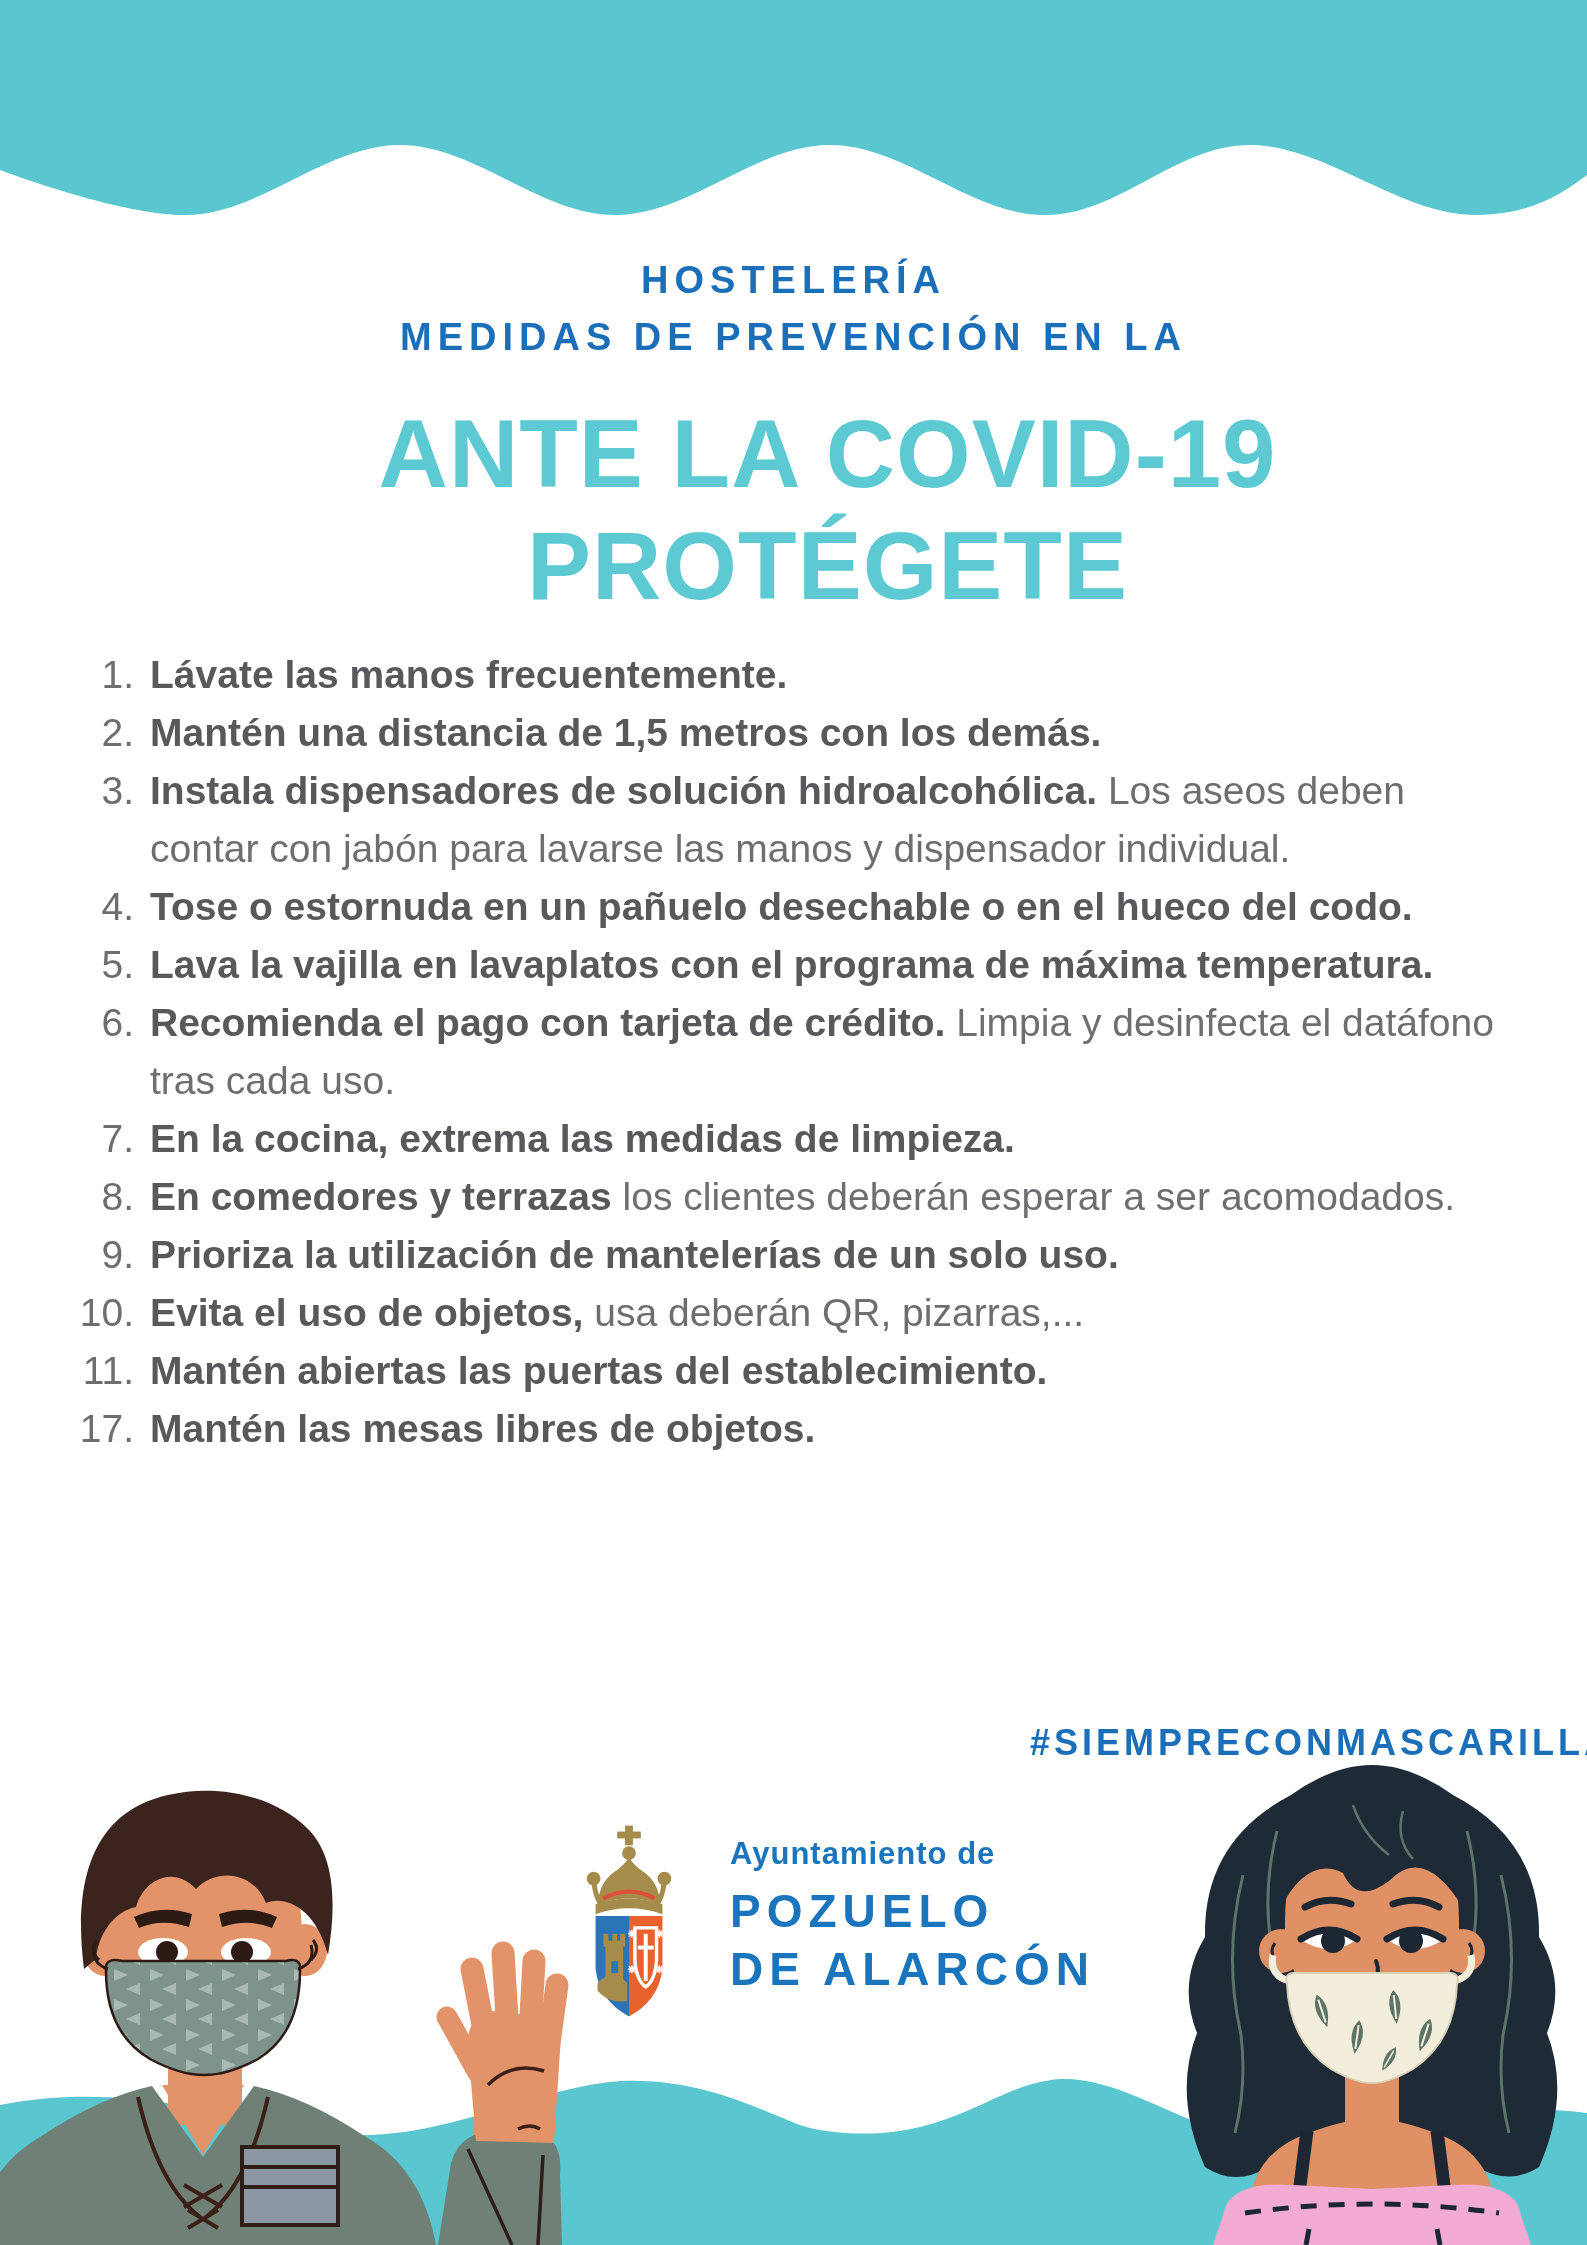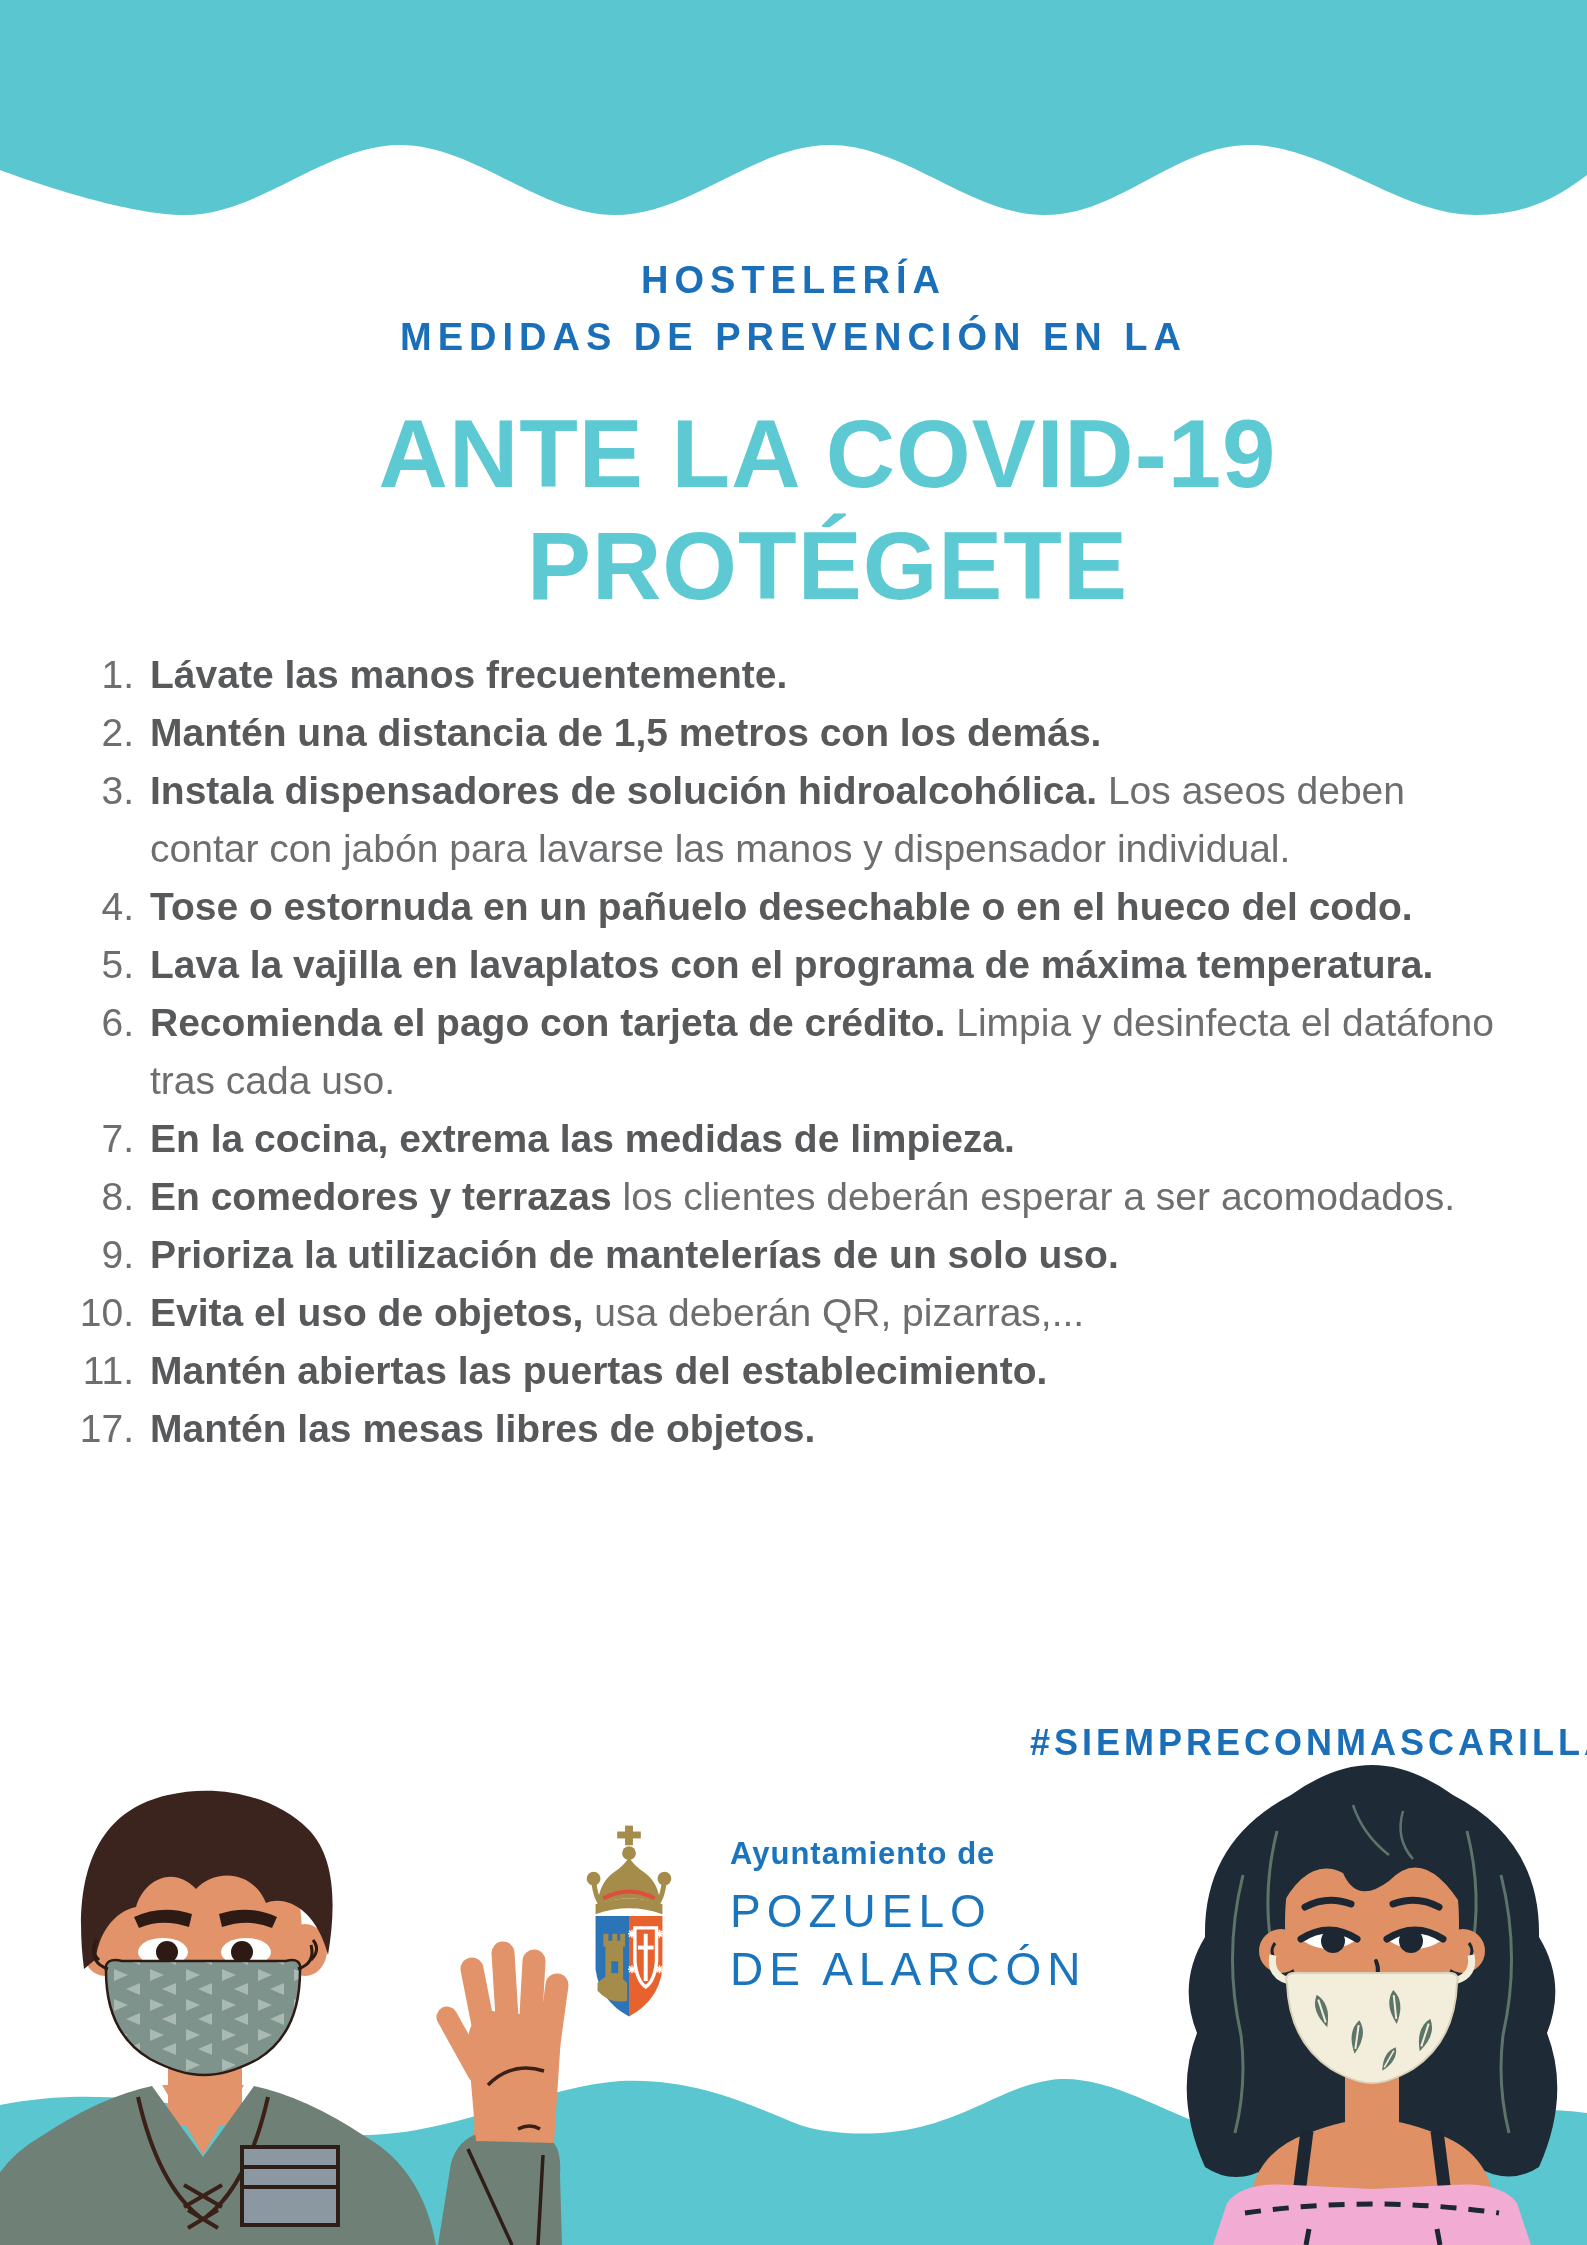--- a/index.html
+++ b/index.html
@@ -43,21 +43,21 @@
     color:var(--blue); font-weight:bold;
     font-size:36px; letter-spacing:4px;margin-left:27px;
   }
   .logo {
     position:absolute; top:1822px; left:570px; z-index:4;
     display:flex; gap:42px; align-items:flex-start;
   }
   .logo-text { margin-top:8px; color:var(--logo-blue); }
   .logo-line1 { font-size:31px; font-weight:bold; letter-spacing:1px; margin-bottom:10px;margin-top:6px; }
   .logo-line2, .logo-line3 {
-    font-size:46px; font-weight:400; letter-spacing:6px; line-height:58px;
+    font-size:46px; font-weight:700; letter-spacing:6px; line-height:58px;
   }
   .figure { position:absolute; bottom:0; z-index:2; }
   .figure.man { left:0; }
   .figure.woman { right:0; }
 </style>
 </head>
 <body>
 
 <div class="poster">
 

